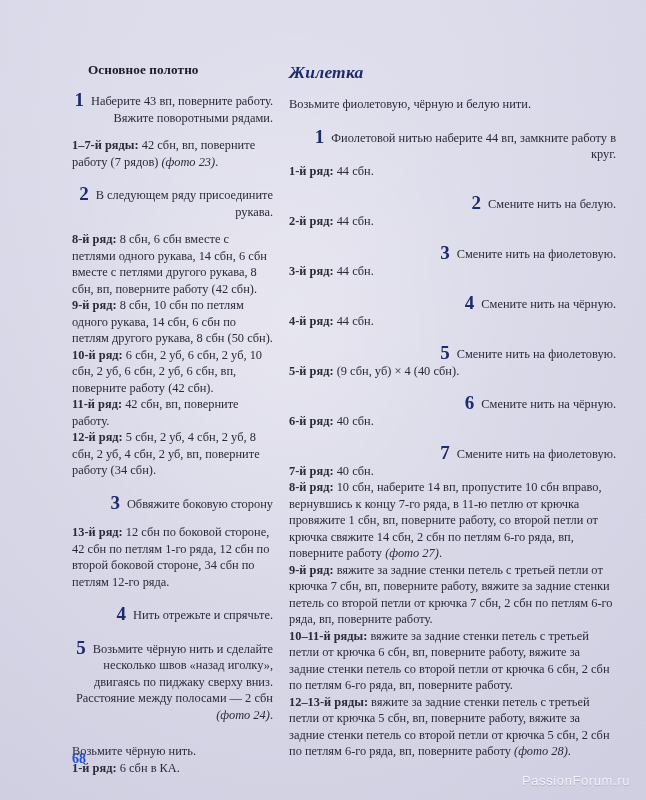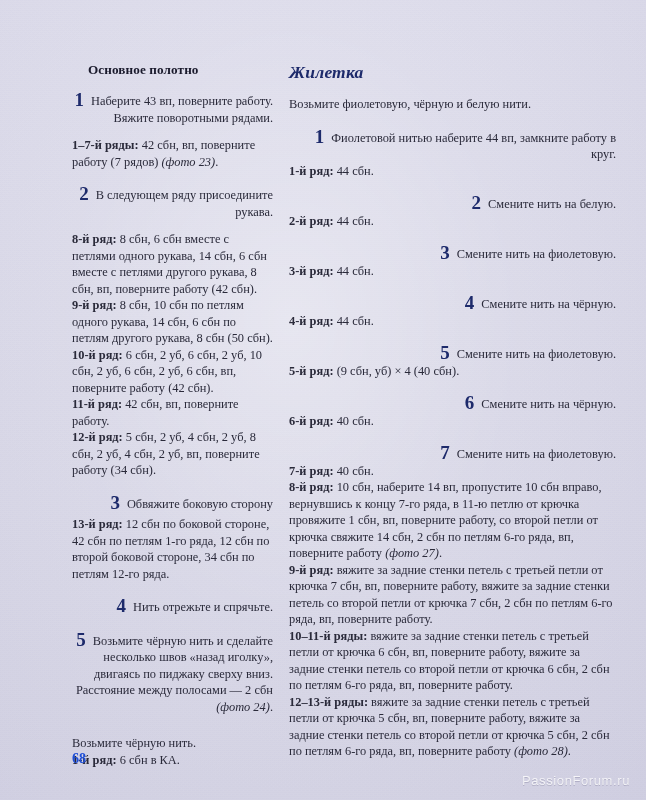--- a/index.html
+++ b/index.html
@@ -158,21 +158,21 @@
 
     <div class="step">
       <span class="step-num">2</span><span class="step-lead">В следующем ряду присоедините рукава.</span>
     </div>
     <p class="row-line"><span class="row-label">8-й ряд:</span><span> 8 сбн, 6 сбн вместе с петлями одного рукава, 14 сбн, 6 сбн вместе с петлями другого рукава, 8 сбн, вп, поверните работу (42 сбн).</span></p>
     <p class="row-line"><span class="row-label">9-й ряд:</span><span> 8 сбн, 10 сбн по петлям одного рукава, 14 сбн, 6 сбн по петлям другого рукава, 8 сбн (50 сбн).</span></p>
     <p class="row-line"><span class="row-label">10-й ряд:</span><span> 6 сбн, 2 уб, 6 сбн, 2 уб, 10 сбн, 2 уб, 6 сбн, 2 уб, 6 сбн, вп, поверните работу (42 сбн).</span></p>
     <p class="row-line"><span class="row-label">11-й ряд:</span><span> 42 сбн, вп, поверните работу.</span></p>
     <p class="row-line gap-md"><span class="row-label">12-й ряд:</span><span> 5 сбн, 2 уб, 4 сбн, 2 уб, 8 сбн, 2 уб, 4 сбн, 2 уб, вп, поверните работу (34 сбн).</span></p>
 
-    <div class="step" style="margin-bottom:4px">
+    <div class="step" style="margin-bottom:12px">
       <span class="step-num">3</span><span class="step-lead">Обвяжите боковую сторону</span>
     </div>
     <p class="row-line gap-md"><span class="row-label">13-й ряд:</span><span> 12 сбн по боковой стороне, 42 сбн по петлям 1-го ряда, 12 сбн по второй боковой стороне, 34 сбн по петлям 12-го ряда.</span></p>
 
     <div class="step gap-md">
       <span class="step-num">4</span><span class="step-lead">Нить отрежьте и спрячьте.</span>
     </div>
 
     <div class="step gap-lg">
       <span class="step-num">5</span><span class="step-lead">Возьмите чёрную нить и сделайте несколько швов «назад иголку», двигаясь по пиджаку сверху вниз. Расстояние между полосами — 2 сбн </span><span class="ital">(фото 24)</span><span>.</span>

